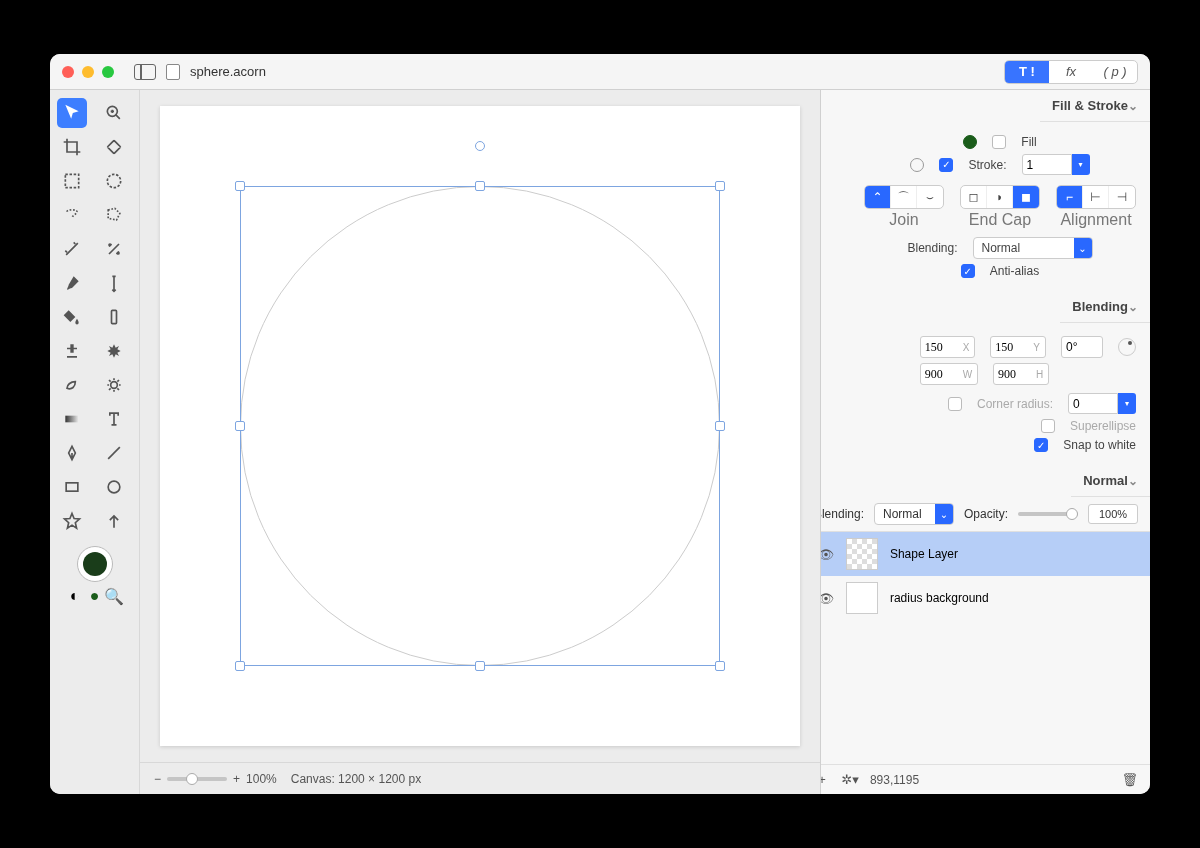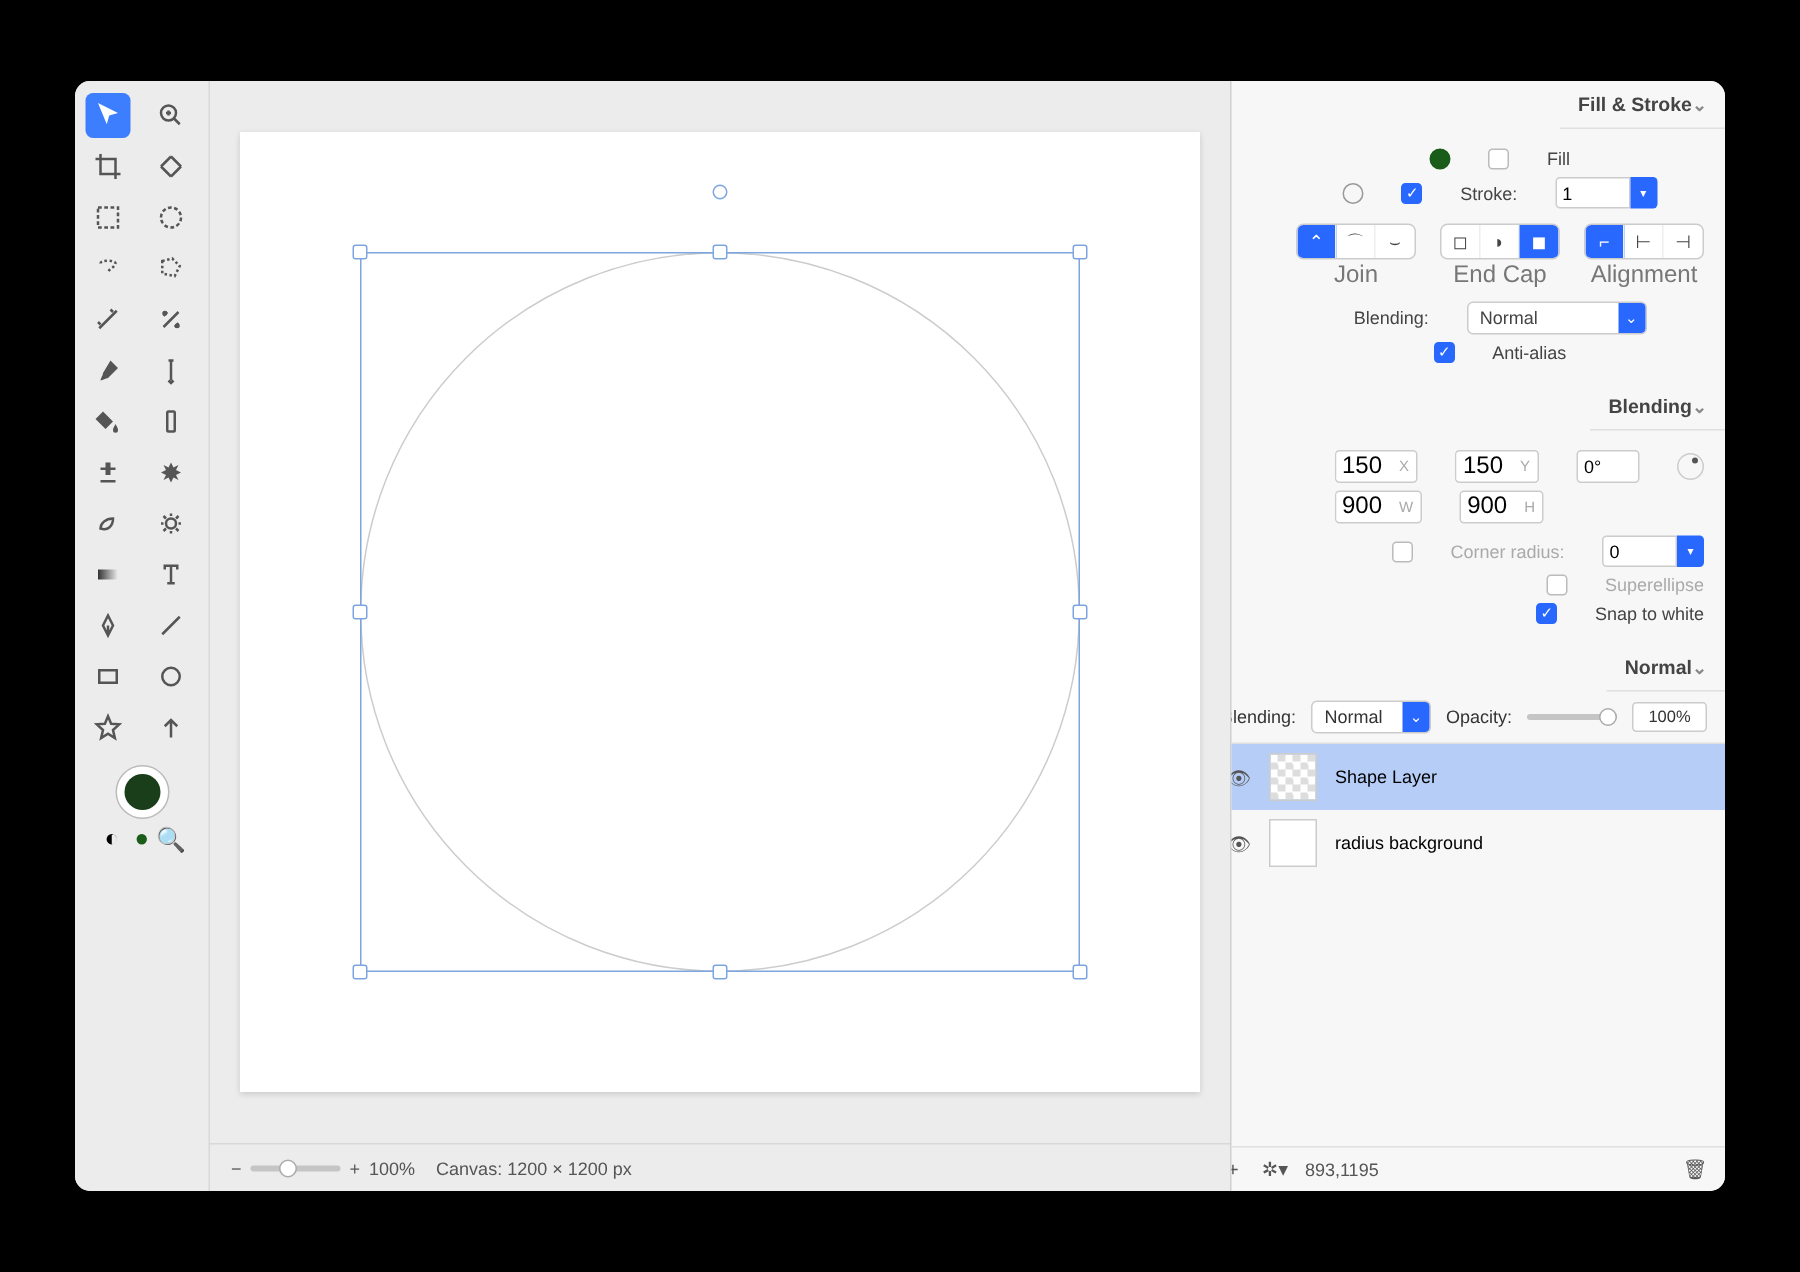--- a/index.html
+++ b/index.html
@@ -34,39 +34,39 @@
 .canvas-viewport { flex:1; display:flex; align-items:center; justify-content:center; padding:8px; }
 .canvas { width: 640px; height: 640px; background:#fff; box-shadow: 0 1px 4px rgba(0,0,0,0.15); position:relative; }
 .sel-box { position:absolute; border:1px solid #7da5e0; }
 .handle { position:absolute; width:10px; height:10px; background:#fff; border:1.5px solid #7da5e0; border-radius:2px; }
 .canvas-footer { height: 32px; display:flex; align-items:center; padding: 0 14px; gap: 14px; font-size:12px; color:#555; border-top:1px solid #d8d8d8; }
 .zoom-slider { width: 60px; }
 .zoom-ctrl { display:flex; align-items:center; gap:6px; }
 .inspector { width: 330px; background:#f7f7f7; border-left:1px solid #d0d0d0; display:flex; flex-direction:column; overflow:hidden;align-items:flex-end; }
 .section-hdr { padding: 8px 12px; font-size: 13px; font-weight:600; color:#444; display:flex; justify-content:space-between; align-items:center; border-bottom:1px solid #e0e0e0; }
 .section-body { padding: 8px 14px; font-size: 12px; color:#444; }
-.row { display:flex; align-items:center; gap:25px; margin: 5px 0; }
+.row { display:flex; align-items:center; gap:15px; margin: 5px 0; }
 .row.right { justify-content:flex-end; }
 .row.center { justify-content:center; }
 .swatch { width:14px; height:14px; border-radius:50%; border:1px solid #999; }
 .swatch.green { background:#1a5c1a; border-color:#1a5c1a; }
 .chk { width:14px; height:14px; border-radius:3px; border:1px solid #bbb; background:#fff; display:inline-flex; align-items:center; justify-content:center; font-size:10px; color:#fff; cursor:pointer; }
 .chk.on { background:#2968ff; border-color:#2968ff; }
 .num-input { width:50px; height:21px; border:1px solid #ccc; border-radius:3px; padding:0 4px; font-size:12px; background:#fff; }
 .stepper { width:18px; height:21px; background:#2968ff; border-radius:0 3px 3px 0; color:#fff; display:flex; align-items:center; justify-content:center; font-size:8px; }
 .btn-group { display:flex; border:1px solid #ccc; border-radius:5px; overflow:hidden; background:#fff; }
 .btn-group .b { width:26px; height:22px; display:flex; align-items:center; justify-content:center; border-right:1px solid #eee; cursor:pointer; font-size:12px; }
 .btn-group .b:last-child { border-right:none; }
 .btn-group .b.active { background:#2968ff; color:#fff; }
 .sub-label { font-size:16px; color:#777; text-align:center; margin-top:2px; }
 .select { height:22px; border:1px solid #ccc; border-radius:4px; padding:0 20px 0 8px; font-size:12px; background:#fff; min-width:120px; position:relative; display:flex; align-items:center; }
 .select::after { content:'⌄'; position:absolute; right:0; top:0; width:18px; height:100%; background:#2968ff; color:#fff; display:flex; align-items:center; justify-content:center; border-radius:0 3px 3px 0; font-size:10px; }
 .select.sm { min-width:80px; }
 .geom-field { display:flex; align-items:center; border:1px solid #ccc; border-radius:3px; background:#fff; height:22px; }
-.geom-field input { border:none; width:42px; padding:0 4px; font-size:16px; outline:none; }
+.geom-field input { border:none; width:42px; padding:0 4px; font-size:12px; outline:none;font-family:Liberation Serif, serif; }
 .geom-field .unit { font-size:10px; color:#aaa; padding-right:5px; }
 .angle { width:42px; height:22px; border:1px solid #ccc; border-radius:3px; padding:0 4px; font-size:12px; background:#fff; }
 .angle-dot { width:18px; height:18px; border:1px solid #ccc; border-radius:50%; position:relative; }
 .angle-dot::after { content:''; position:absolute; width:4px; height:4px; background:#555; border-radius:50%; top:2px; right:3px; }
 .layers { flex:1; display:flex; flex-direction:column; }
 .layer-hdr { padding:6px 12px; display:flex; align-items:center; gap:10px; font-size:12px; color:#333; border-bottom:1px solid #e0e0e0; }
 .layer-list { flex:1; overflow:auto; }
 .layer-row { display:flex; align-items:center; gap:12px; padding: 6px 16px; cursor:pointer; }
 .layer-row.sel { background:#b6cef7; border-left:3px solid #2968ff; padding-left:13px; }
 .eye { width:16px; }
@@ -81,20 +81,39 @@
 input[type=range]::-webkit-slider-thumb { -webkit-appearance:none; width:12px; height:12px; background:#fff; border:1px solid #aaa; border-radius:50%; }
 .opacity-box { width:50px; height:20px; border:1px solid #ccc; border-radius:3px; background:#fff; font-size:11px; display:flex; align-items:center; justify-content:center; }
 .circle-shape { position:absolute; border:1px solid #ccc; border-radius:50%; }
 .ico { width:16px; height:16px; display:flex; align-items:center; justify-content:center; font-size:13px; color:#555; }
 </style>
 </head>
 <body>
 
 <div class="window">
 
+  <div class="titlebar">
+    <div class="traffic">
+      <span class="tl-close"></span>
+      <span class="tl-min"></span>
+      <span class="tl-max"></span>
+    </div>
+    <div class="title-left">
+      <div class="sidebar-toggle"></div>
+      <div class="doc-icon"></div>
+      <span class="filename">sphere.acorn</span>
+    </div>
+    <div class="title-right">
+      <div class="seg">
+        <div class="seg-btn active" style="font-style:normal; font-weight:bold;">T !</div>
+        <div class="seg-btn">fx</div>
+        <div class="seg-btn">( p )</div>
+      </div>
+    </div>
+  </div>
 
   <div class="body">
 
     <div class="toolbar">
       <div class="tool-grid">
         <div class="tool active">
             <svg viewBox="0 0 24 24" fill="currentColor">
               <path d="M4 2l16 8-7 2-2 7z"></path>
             </svg>
           </div>

